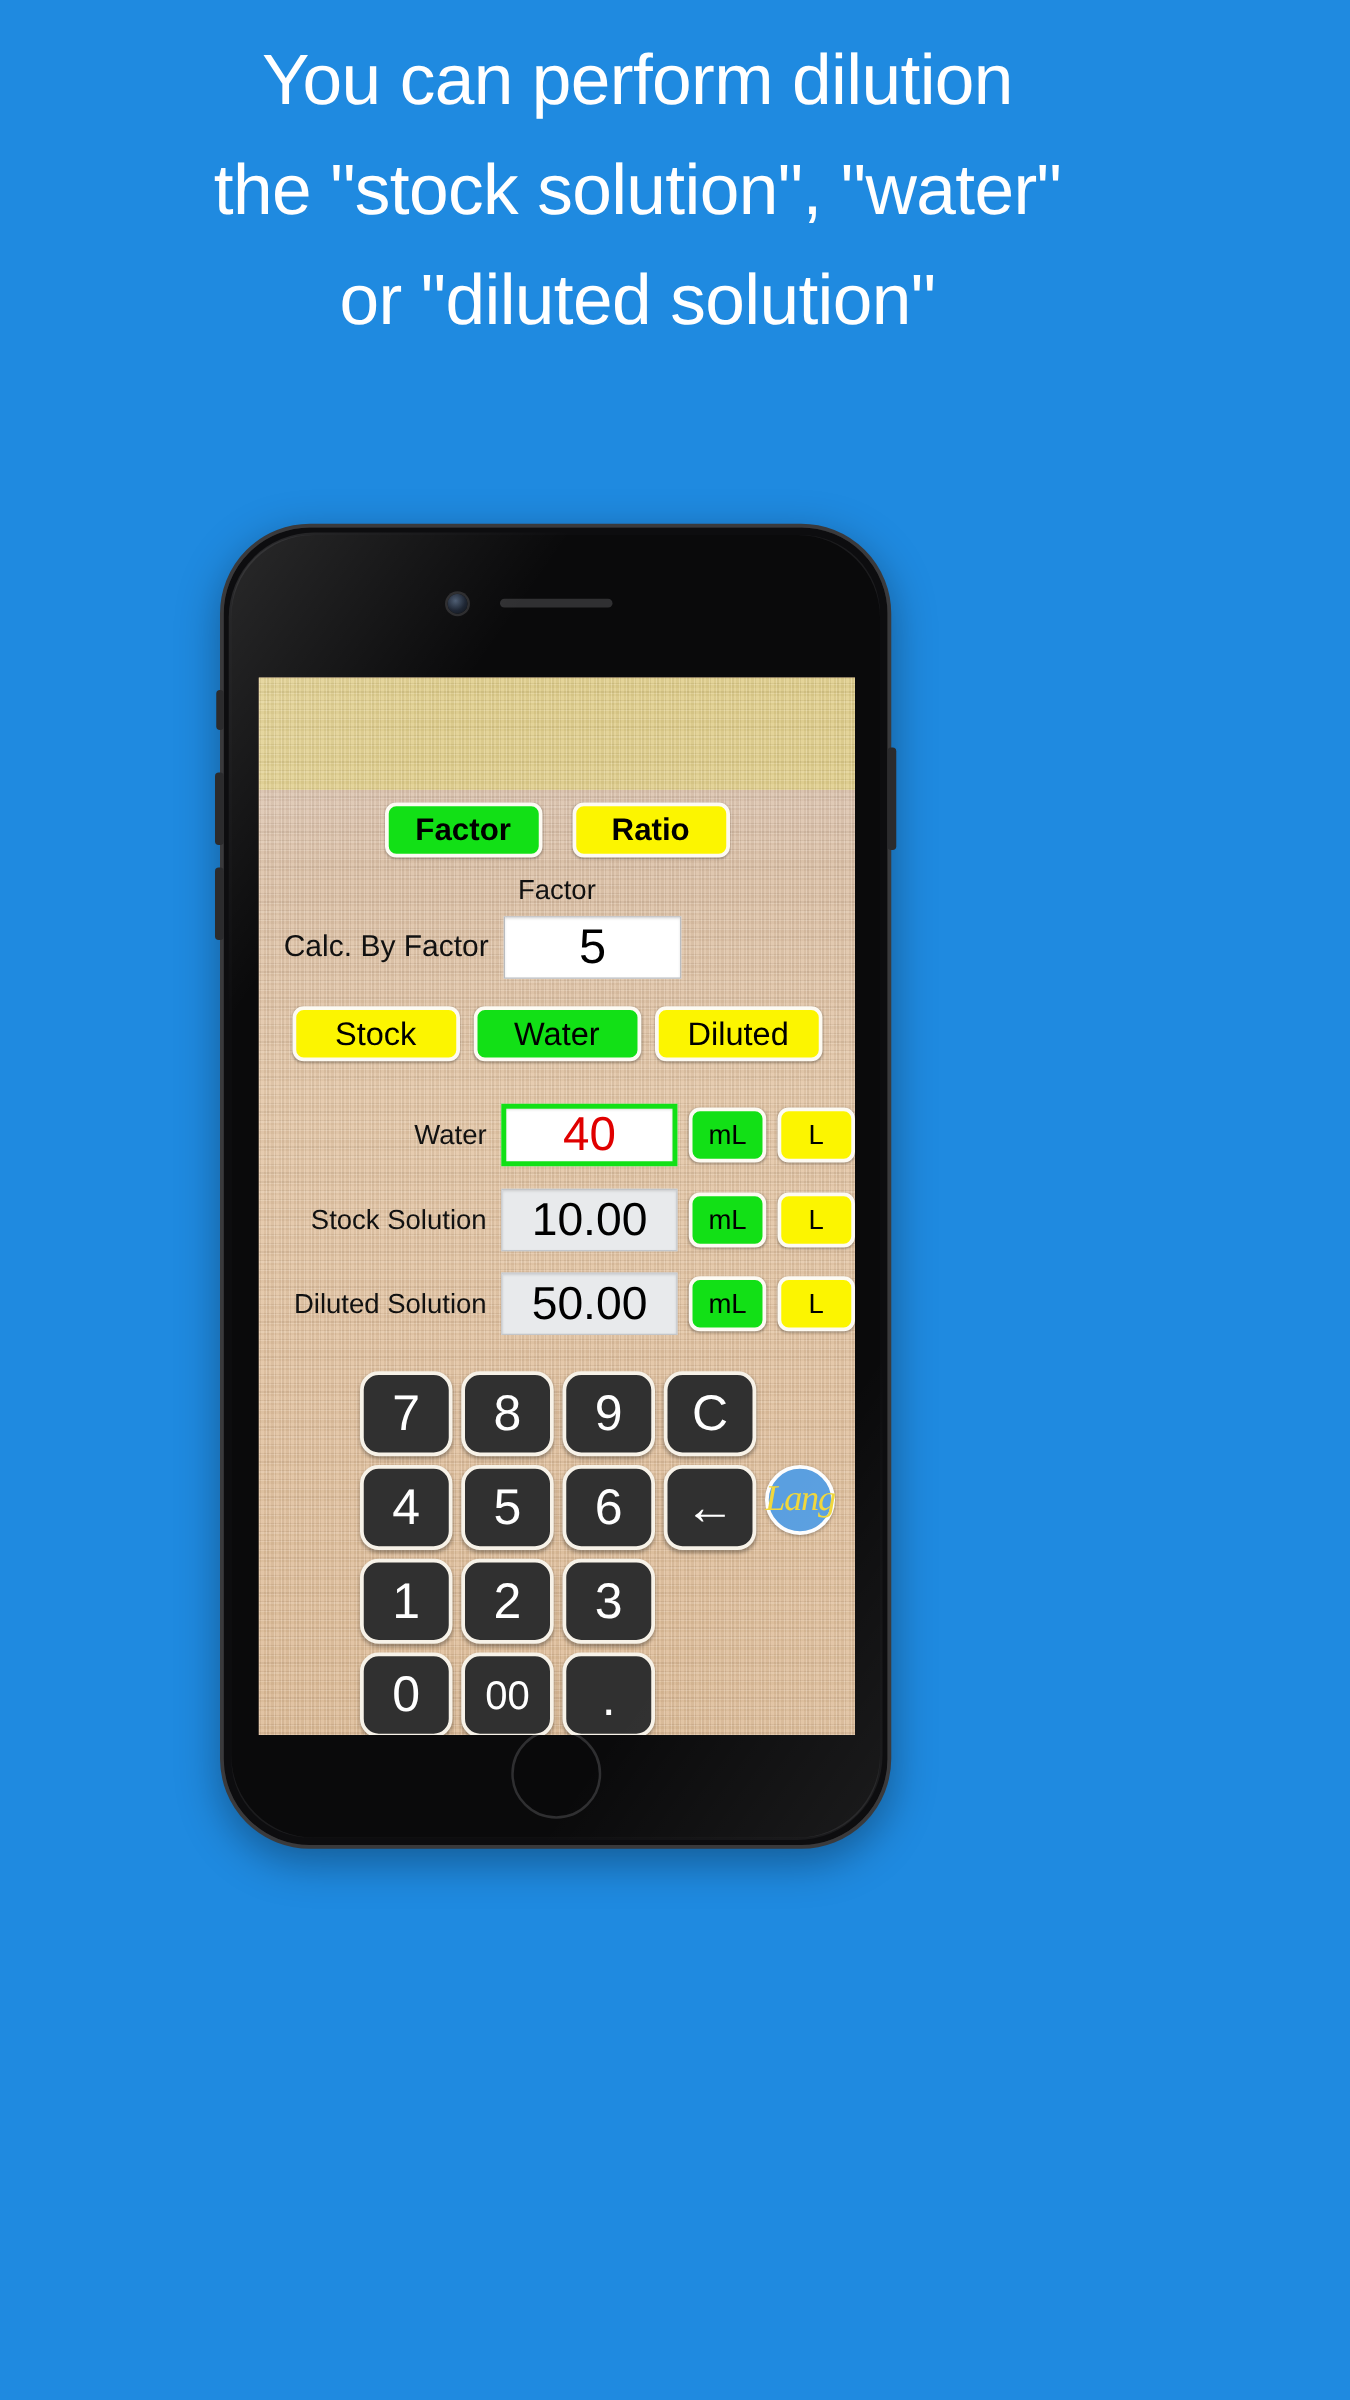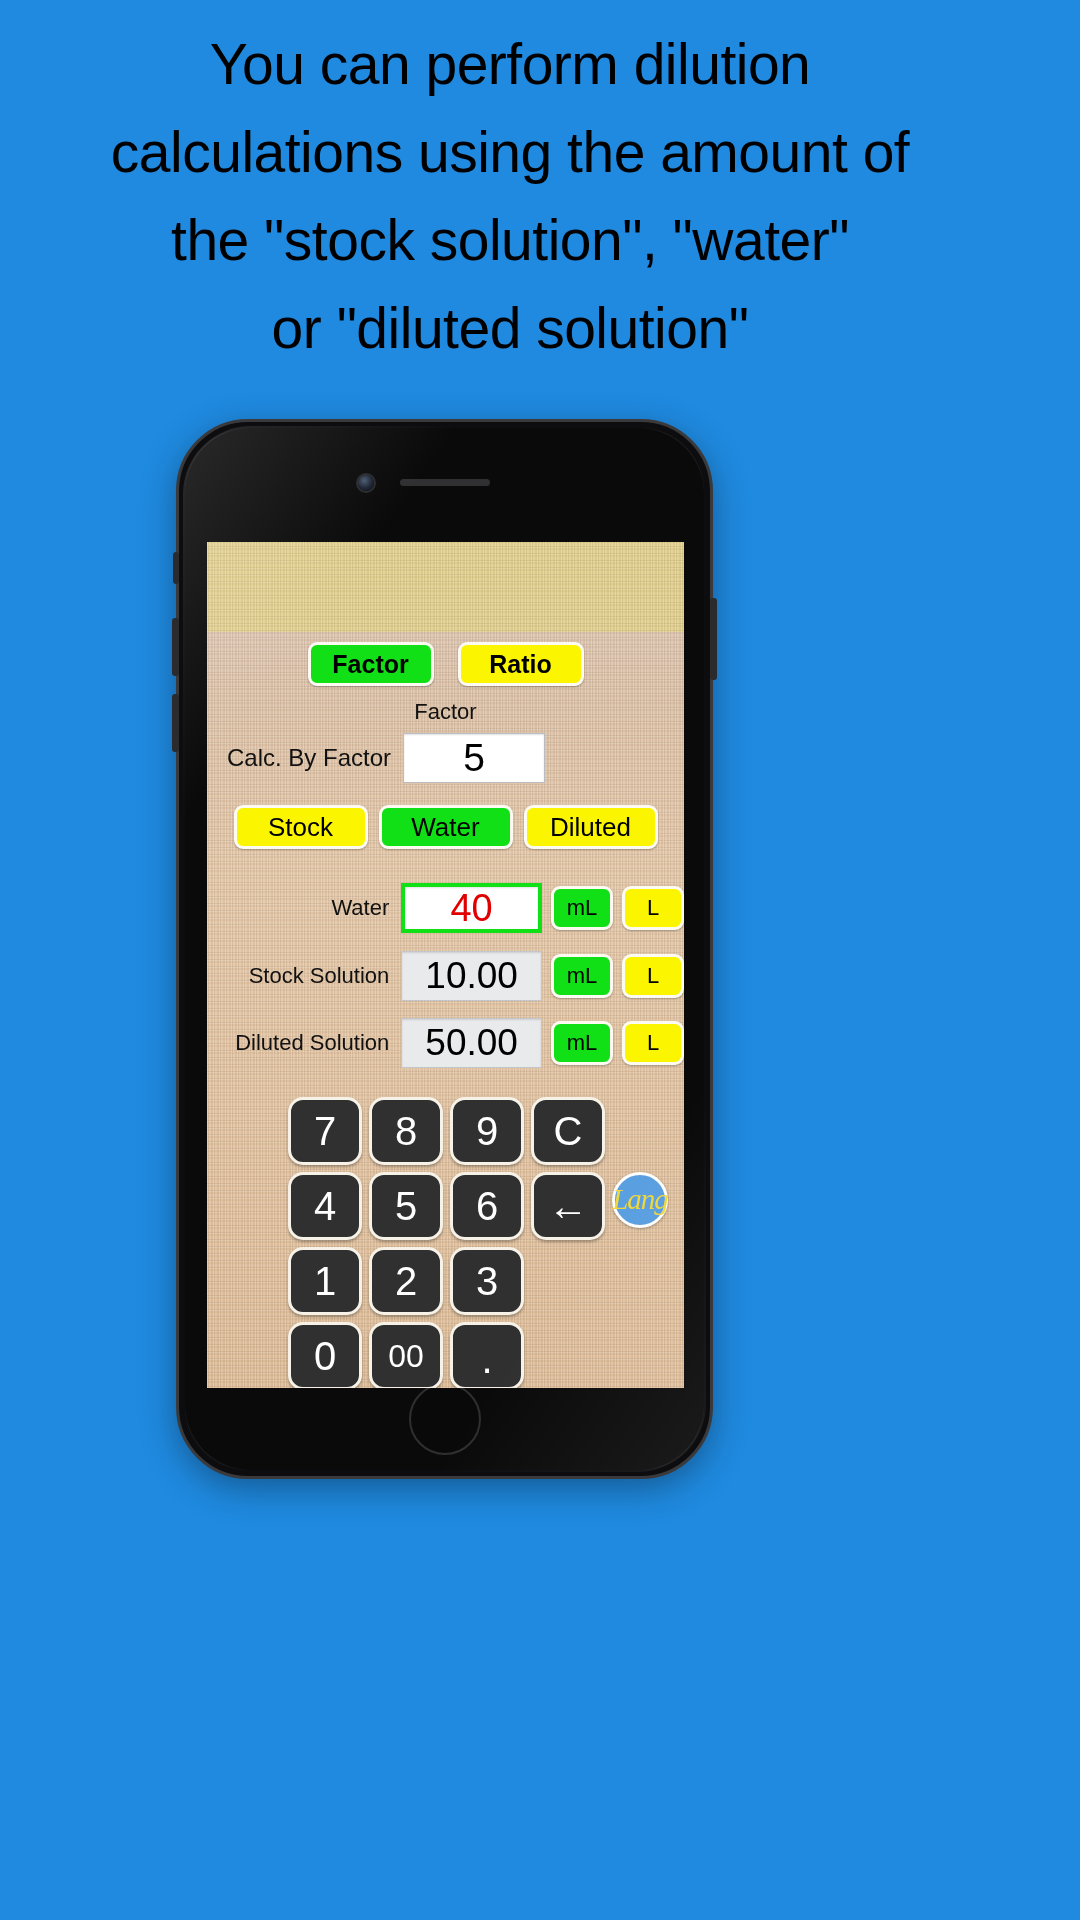--- a/index.html
+++ b/index.html
@@ -16,21 +16,21 @@
     position: relative;
   }
 
   
   .headline {
     position: absolute;
     top: 20px;
     left: 0;
     width: 1020px;
     text-align: center;
-    color: #000000;
+    color: #ffffff;
     font-size: 57px;
     line-height: 88px;
     font-weight: 400;
     letter-spacing: -0.5px;
     padding: 0 38px;
   }
   .headline .hl-line { display: block; white-space: nowrap; }
 
   
   .phone {
@@ -326,21 +326,20 @@
     letter-spacing: -1px;
     line-height: 1;
     transform: translateY(-1px);
   }
 </style>
 </head>
 <body>
 
 <div class="headline">
   <span class="hl-line">You can perform dilution</span>
-  <span class="hl-line">calculations using the amount of</span>
   <span class="hl-line">the "stock solution", "water"</span>
   <span class="hl-line">or "diluted solution"</span>
 </div>
 
 <div class="phone">
   <div class="phone-body"></div>
 
   <div class="btn-side btn-mute"></div>
   <div class="btn-side btn-volup"></div>
   <div class="btn-side btn-voldn"></div>

